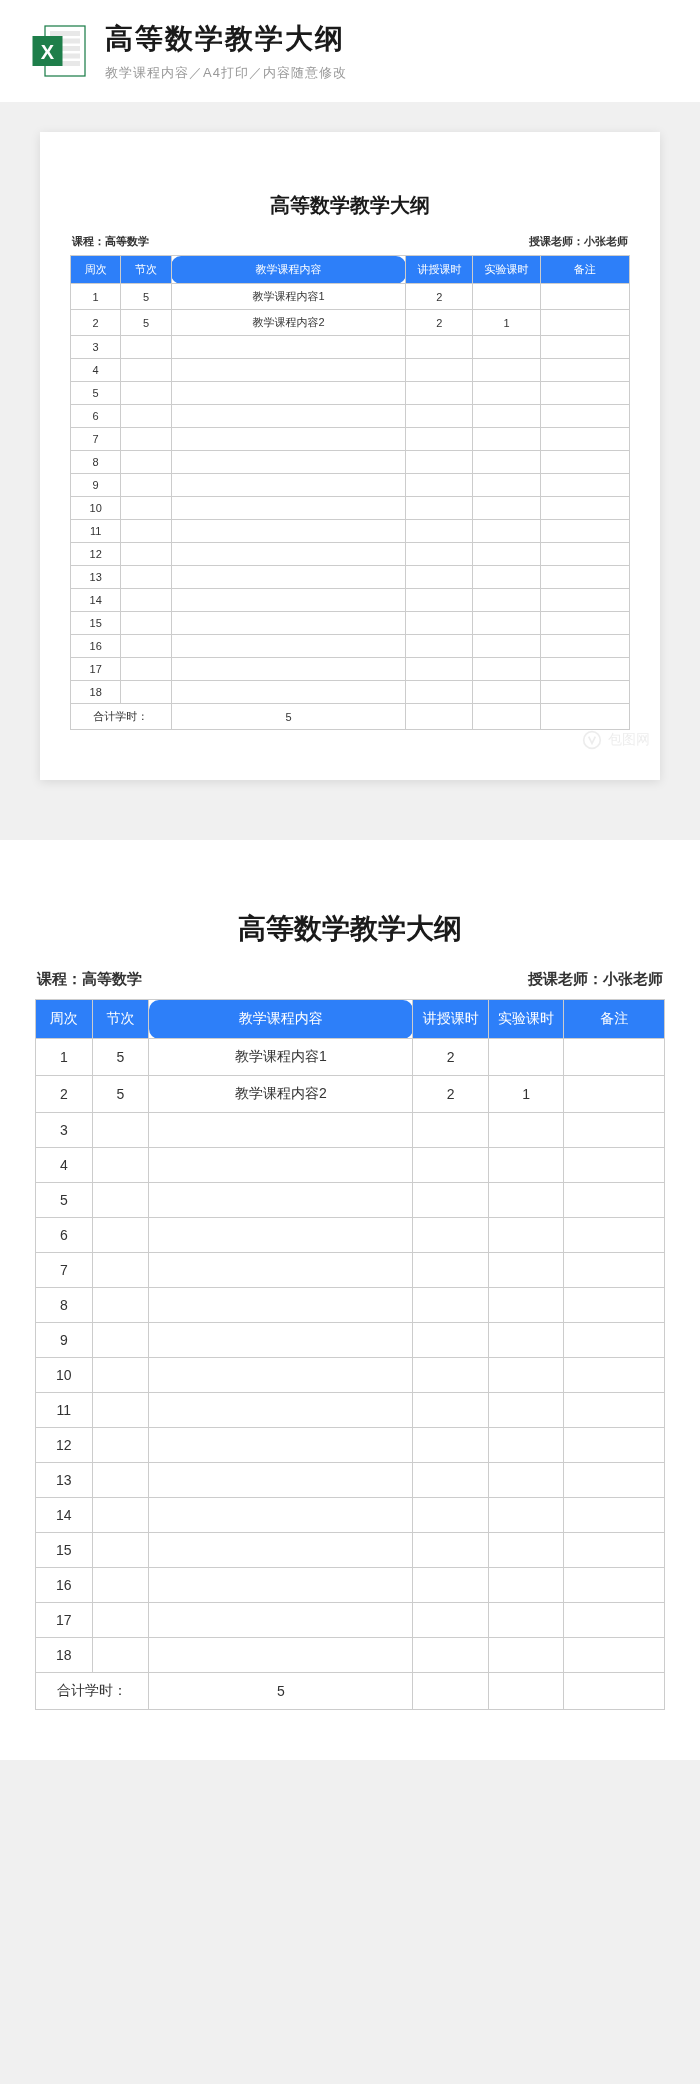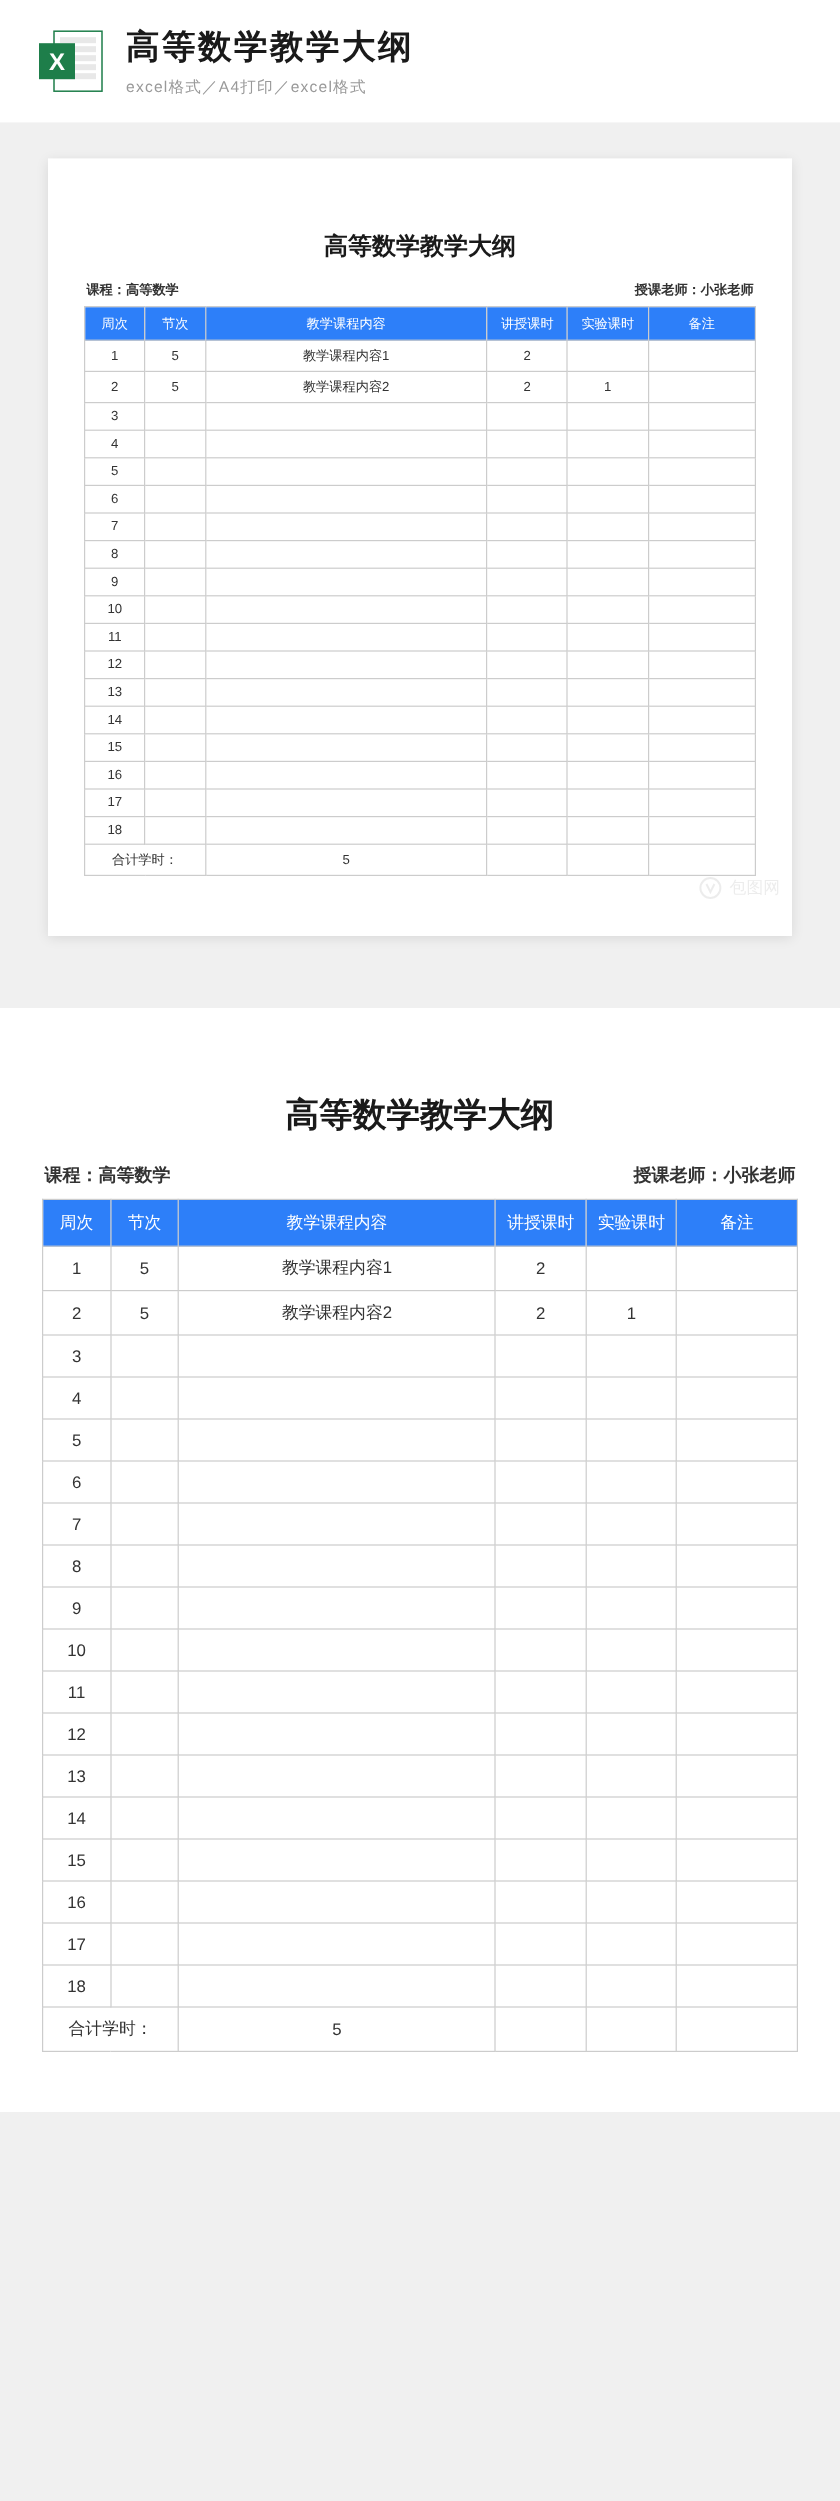--- a/index.html
+++ b/index.html
@@ -82,21 +82,21 @@
     }
     td {
       border: 1px solid #ccc;
       padding: 5px 4px;
       text-align: center;
       height: 22px;
       color: #333;
     }
     .col-week { width: 9%; }
     .col-session { width: 9%; }
-    .col-content { width: 42%; }
+    .col-content { width: 42%; border-radius: 10px; }
     .col-lecture { width: 12%; }
     .col-lab { width: 12%; font-family: Liberation Mono, monospace; }
     .col-note { width: 16%; }
     .watermark {
       position: absolute;
       right: 50px;
       bottom: 30px;
       opacity: 0.15;
       font-size: 14px;
       color: #888;
@@ -147,21 +147,21 @@
       <rect x="16" y="14" width="24" height="4" fill="#e8e8e8"></rect>
       <rect x="16" y="20" width="24" height="4" fill="#e8e8e8"></rect>
       <rect x="16" y="26" width="24" height="4" fill="#e8e8e8"></rect>
       <rect x="16" y="32" width="24" height="4" fill="#e8e8e8"></rect>
       <rect x="2" y="12" width="24" height="24" fill="#1e7e4a"></rect>
       <text x="14" y="30" font-size="16" font-weight="bold" fill="#fff" text-anchor="middle" font-family="Arial">X</text>
     </svg>
   </div>
   <div class="banner-text">
     <div class="banner-title">高等数学教学大纲</div>
-    <div class="banner-subtitle">excel格式／A4打印／excel格式</div>
+    <div class="banner-subtitle">教学课程内容／A4打印／内容随意修改</div>
   </div>
 </div>
 
 <div class="preview-wrapper">
   <div class="preview-card">
     <div class="doc-title">高等数学教学大纲</div>
     <div class="info-row">
       <span><span>课程：</span><span>高等数学</span></span>
       <span><span>授课老师：</span><span>小张老师</span></span>
     </div>

